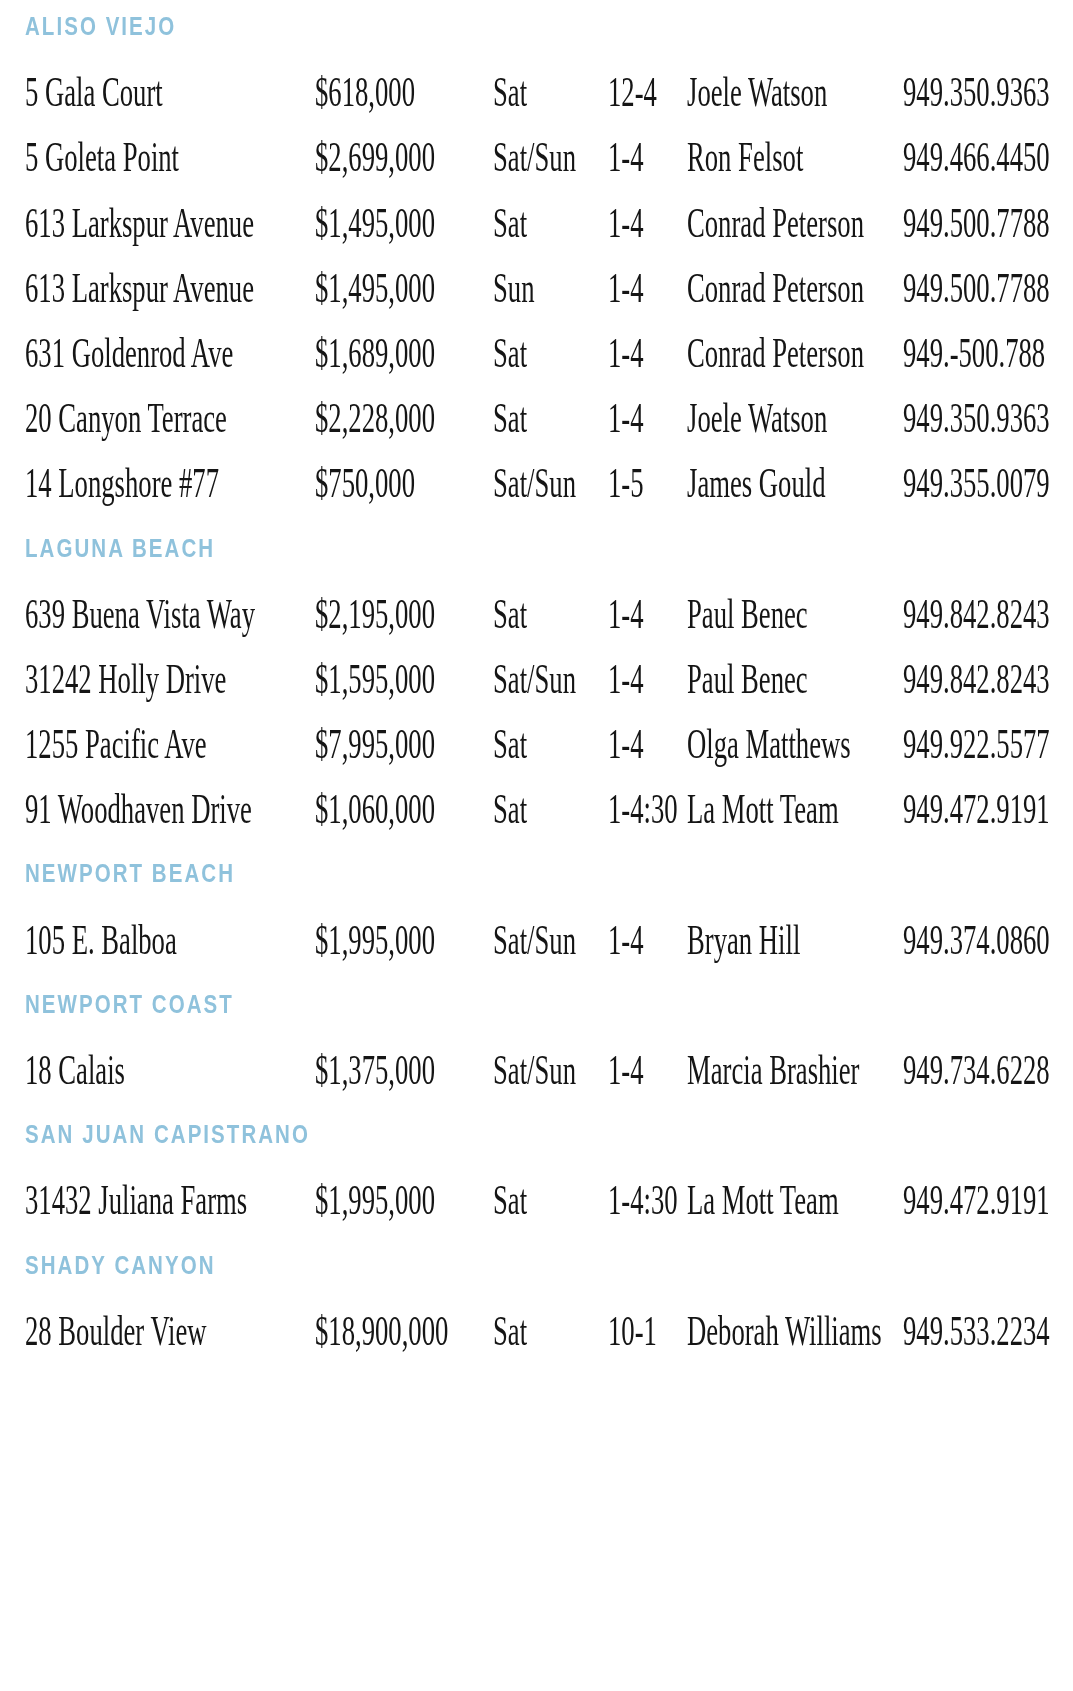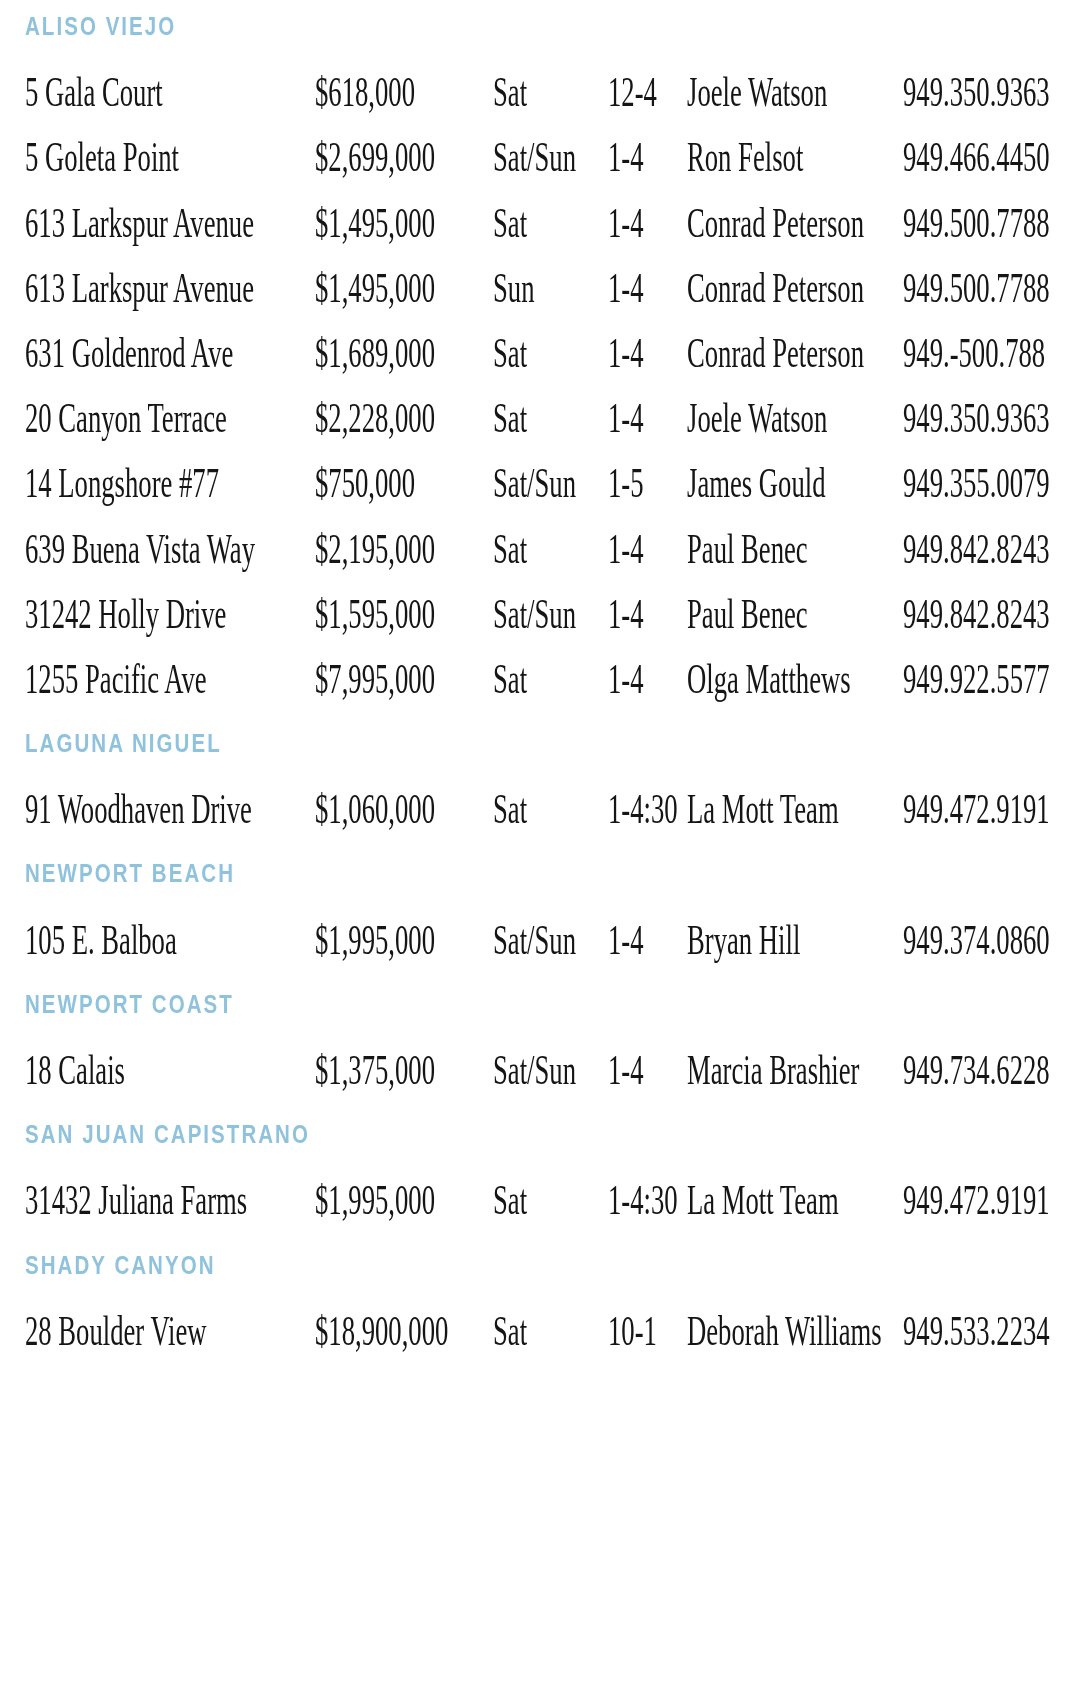--- a/index.html
+++ b/index.html
@@ -119,20 +119,23 @@
     </div>
     <div class="line">
       <span class="cell col-address">14 Longshore #77</span>
       <span class="cell col-price">$750,000</span>
       <span class="cell col-days">Sat/Sun</span>
       <span class="cell col-time">1-5</span>
       <span class="cell col-agent">James Gould</span>
       <span class="cell col-phone">949.355.0079</span>
     </div>
     <div class="line">
+      <span class="city-header">LAGUNA BEACH</span>
+    </div>
+    <div class="line">
       <span class="cell col-address">639 Buena Vista Way</span>
       <span class="cell col-price">$2,195,000</span>
       <span class="cell col-days">Sat</span>
       <span class="cell col-time">1-4</span>
       <span class="cell col-agent">Paul Benec</span>
       <span class="cell col-phone">949.842.8243</span>
     </div>
     <div class="line">
       <span class="cell col-address">31242 Holly Drive</span>
       <span class="cell col-price">$1,595,000</span>
@@ -141,23 +144,20 @@
       <span class="cell col-agent">Paul Benec</span>
       <span class="cell col-phone">949.842.8243</span>
     </div>
     <div class="line">
       <span class="cell col-address">1255 Pacific Ave</span>
       <span class="cell col-price">$7,995,000</span>
       <span class="cell col-days">Sat</span>
       <span class="cell col-time">1-4</span>
       <span class="cell col-agent">Olga Matthews</span>
       <span class="cell col-phone">949.922.5577</span>
-    </div>
-    <div class="line">
-      <span class="city-header">LAGUNA NIGUEL</span>
     </div>
     <div class="line">
       <span class="cell col-address">91 Woodhaven Drive</span>
       <span class="cell col-price">$1,060,000</span>
       <span class="cell col-days">Sat</span>
       <span class="cell col-time">1-4:30</span>
       <span class="cell col-agent">La Mott Team</span>
       <span class="cell col-phone">949.472.9191</span>
     </div>
     <div class="line">

